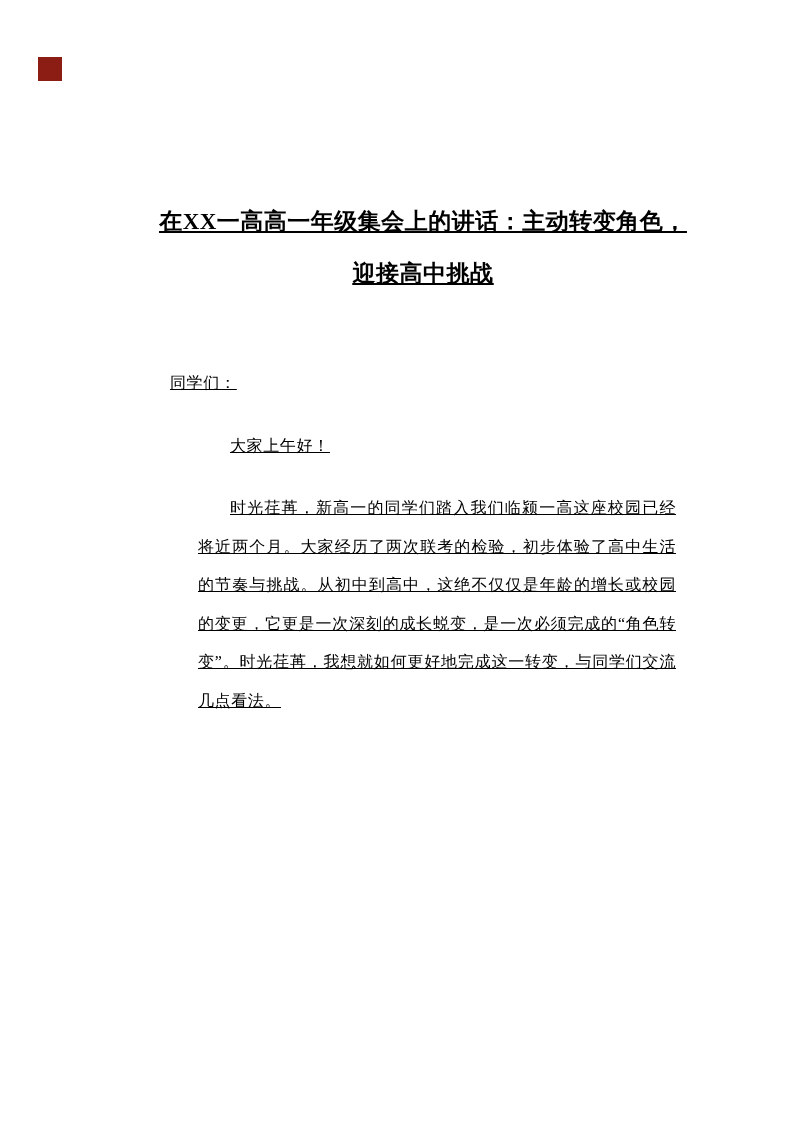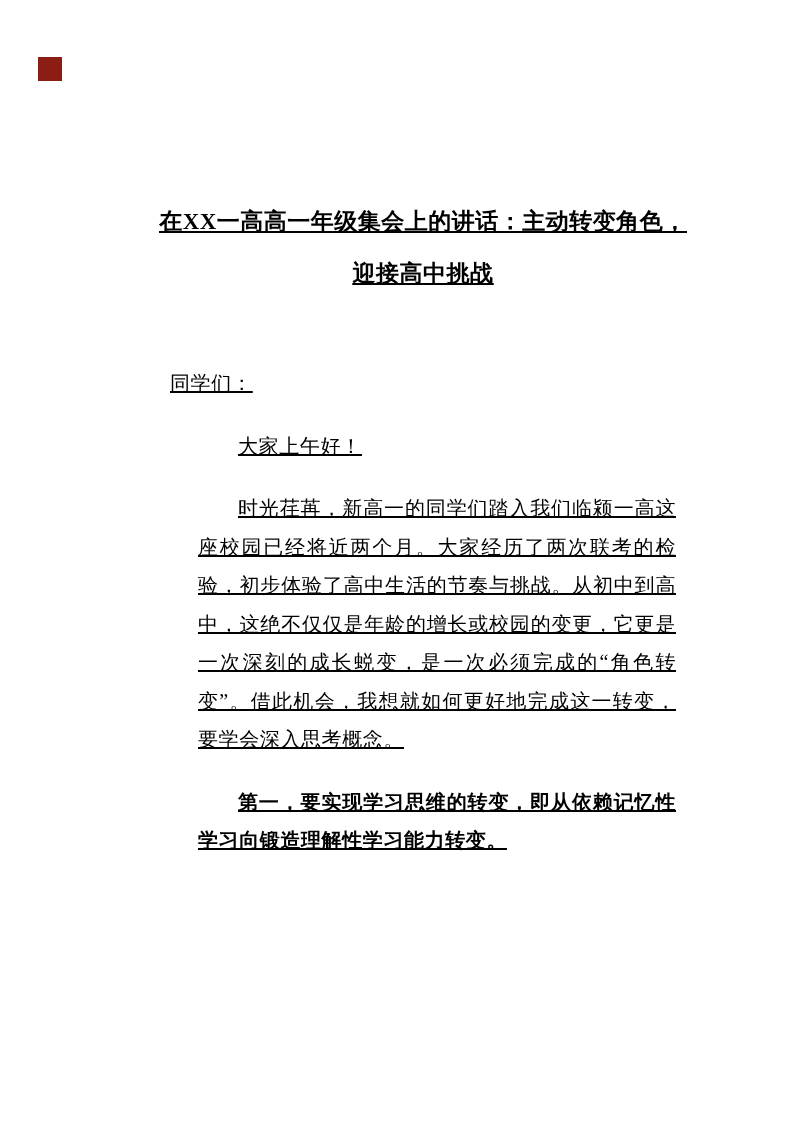--- a/index.html
+++ b/index.html
@@ -32,36 +32,35 @@
   }
   .doc-title {
     font-size: 23px;
     font-weight: bold;
     line-height: 52px;
     text-align: center;
     letter-spacing: 0.5px;
     margin-bottom: 28px;
   }
   .body-text {
-    font-size: 20px;
+    font-size: 16px;
     line-height: 38.5px;
     text-align: justify;
     letter-spacing: 0.6px;
   }
   .para { margin: 0; }
   .para.indent { text-indent: 2em; margin-left: 28px; }
   .para.bold { font-weight: bold; }
 </style>
 </head>
 <body>
 
 <div class="page">
   <div class="corner-mark"></div>
   <div class="content">
     <h1 class="doc-title">在XX一高高一年级集会上的讲话：主动转变角色，迎接高中挑战</h1>
     <div class="body-text">
       <p class="para">同学们：</p>
       <p class="para indent">大家上午好！</p>
-      <p class="para indent">时光荏苒，新高一的同学们踏入我们临颍一高这座校园已经将近两个月。大家经历了两次联考的检验，初步体验了高中生活的节奏与挑战。从初中到高中，这绝不仅仅是年龄的增长或校园的变更，它更是一次深刻的成长蜕变，是一次必须完成的“角色转变”。借此机会，我想就如何更好地完成这一转变，要学会深入思考概念。</p>
-      <p class="para indent bold">第一，要实现学习思维的转变，即从依赖记忆性学习向锻造理解性学习能力转变。</p>
+      <p class="para indent">时光荏苒，新高一的同学们踏入我们临颍一高这座校园已经将近两个月。大家经历了两次联考的检验，初步体验了高中生活的节奏与挑战。从初中到高中，这绝不仅仅是年龄的增长或校园的变更，它更是一次深刻的成长蜕变，是一次必须完成的“角色转变”。时光荏苒，我想就如何更好地完成这一转变，与同学们交流几点看法。</p>
     </div>
   </div>
 </div>
 
 </body></html>

